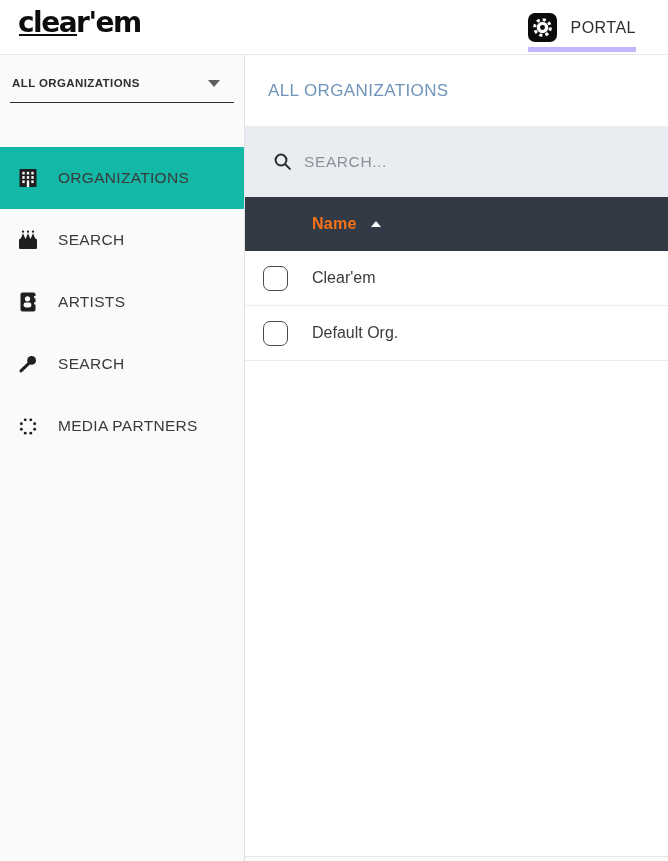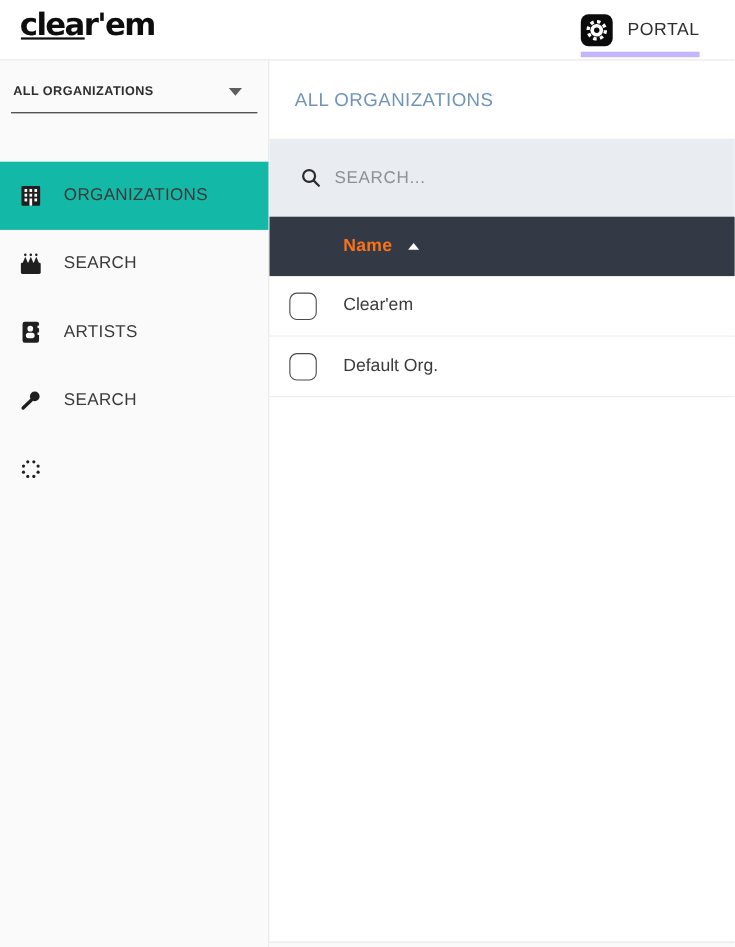--- a/index.html
+++ b/index.html
@@ -161,20 +161,21 @@
             <circle cx="14.76" cy="5.85" r="1.45"></circle>
             <circle cx="18.65" cy="9.74" r="1.45"></circle>
             <circle cx="18.65" cy="15.26" r="1.45"></circle>
             <circle cx="14.76" cy="19.15" r="1.45"></circle>
             <circle cx="9.24" cy="19.15" r="1.45"></circle>
             <circle cx="5.35" cy="15.26" r="1.45"></circle>
             <circle cx="5.35" cy="9.74" r="1.45"></circle>
             <circle cx="9.24" cy="5.85" r="1.45"></circle>
           </svg>
         </span>
+        <span class="nav-label">MEDIA PARTNERS</span>
       </div>
 
 
     </nav>
   </aside>
 
   <main class="main">
     <div class="title-bar">
       <span class="page-title">ALL ORGANIZATIONS</span>
     </div>

